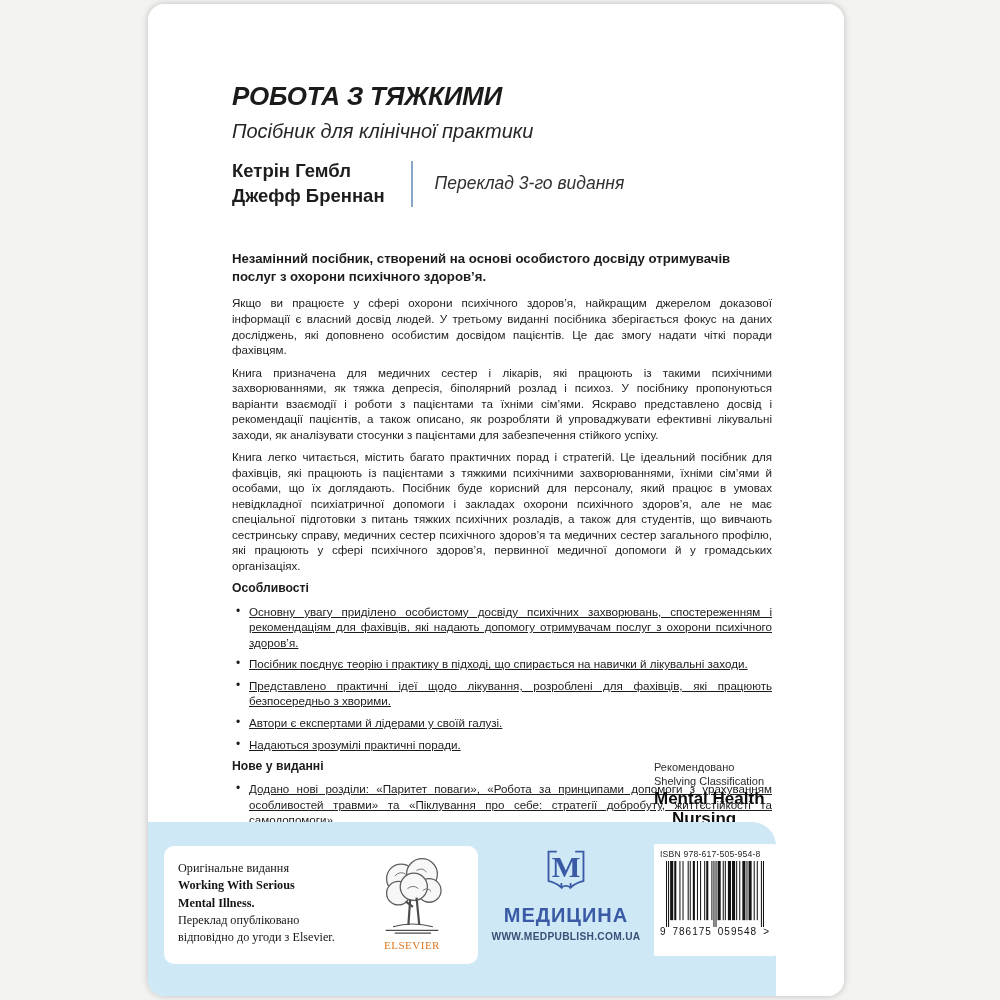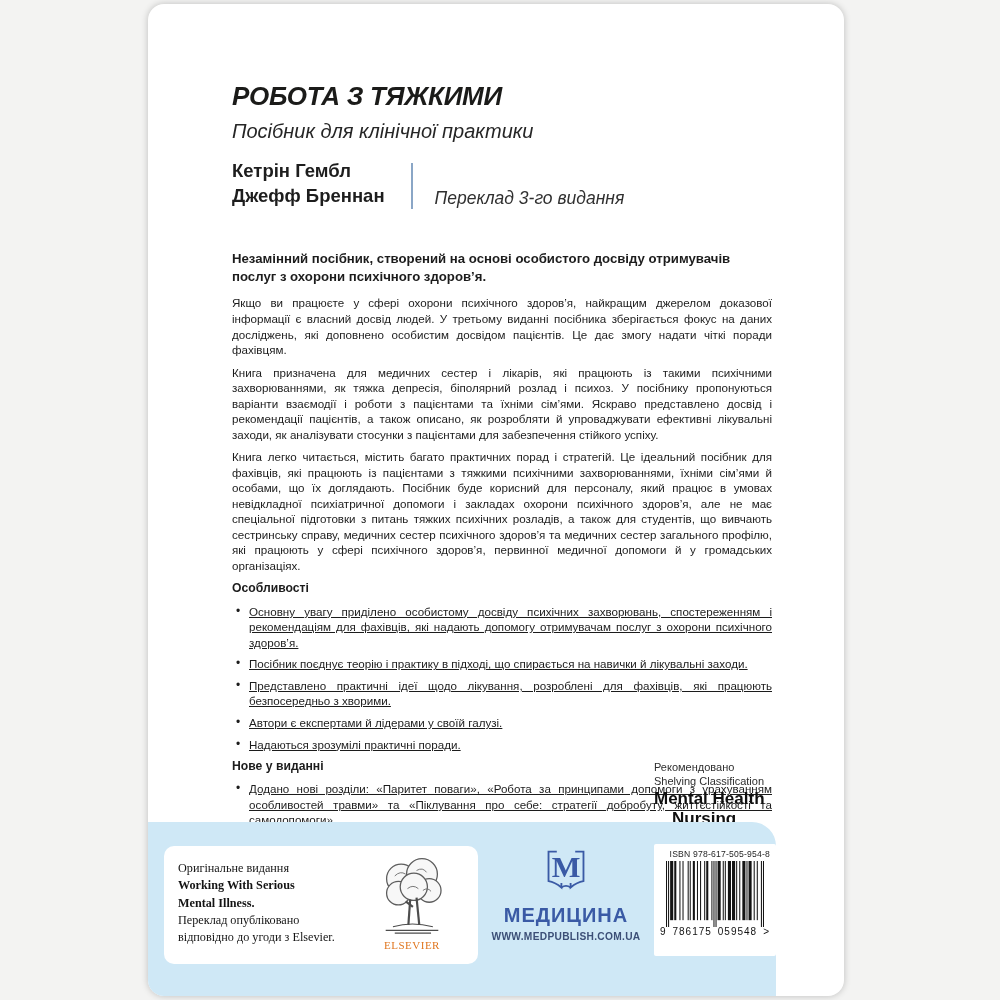--- a/index.html
+++ b/index.html
@@ -14,21 +14,21 @@
     position:absolute; left:148px; top:4px; width:696px; height:992px;
     background:#ffffff; border-radius:16px;
     box-shadow:0 0 7px rgba(0,0,0,.22);
     overflow:hidden;
   }
   
   .title-block { position:absolute; left:84px; top:78px; width:546px; color:#1b1b19; }
   .t1 { display:block; font-size:26px; font-weight:bold; letter-spacing:-0.3px; line-height:1.1;font-style:italic; }
   .t2 { display:block; font-size:30px; font-weight:bold; letter-spacing:-0.4px; line-height:1.12; margin-top:2px; }
   .subtitle { font-size:20px; font-style:italic; color:#262626; margin-top:9px; }
-  .authors-row { display:flex; align-items:flex-end; margin-top:16px; }
+  .authors-row { display:flex; align-items:center; margin-top:16px; }
   .authors div { font-size:18.5px; font-weight:bold; line-height:1.35; color:#1d1d1d; }
   .vdiv { width:2px; height:46px; background:#8aa6c6; margin:0 22px 0 26px; }
   .edition { font-size:17.5px; font-style:italic; color:#303030; }
   
   .body-text {
     position:absolute; left:84px; top:246px; width:540px;
     font-size:11.6px; line-height:1.34; color:#1c1c1c; text-align:justify;
   }
   .lead { font-weight:bold; font-size:13.2px; line-height:1.38; text-align:left; margin-bottom:9px; }
   .paras p { margin-bottom:7px; }
@@ -56,21 +56,21 @@
   .els-text .b { font-weight:bold; }
   .els-logo { flex:1; display:flex; flex-direction:column; align-items:center; justify-content:flex-start; }
   .els-word { font-family:"Liberation Serif", serif; font-size:11px; color:var(--elsevier-orange,#e0761f); letter-spacing:0.5px; margin-top:1px; }
   .publisher { position:absolute; left:338px; top:26px; width:160px; text-align:center; }
   .pub-name { font-size:20px; font-weight:bold; color:var(--accent-blue,#3a5aa5); letter-spacing:1px; margin-top:8px; }
   .pub-site { font-size:10.2px; font-weight:bold; color:#3c4f77; letter-spacing:0.3px; margin-top:4px; }
   .barcode-box {
     position:absolute; left:506px; top:22px; width:122px; height:112px;
     background:#fff; border-radius:2px; padding:5px 6px 3px;
   }
-  .isbn-label { font-size:8.6px; text-align:right; color:#1f1f1f; letter-spacing:0.2px; white-space:nowrap; }
+  .isbn-label { font-size:8.6px; text-align:left; color:#1f1f1f; letter-spacing:0.2px; white-space:nowrap; }
   .bars-wrap { height:66px; margin-top:2px; padding:0 6px; }
   .bars-wrap svg { width:100%; height:100%; display:block; }
   .bc-digits { display:flex; justify-content:space-between; align-items:flex-end; font-size:10px; color:#111; margin-top:0; line-height:1; }
   .bc-digits span { letter-spacing:1px; }
 </style>
 </head>
 <body>
 
 <div class="page">
 

